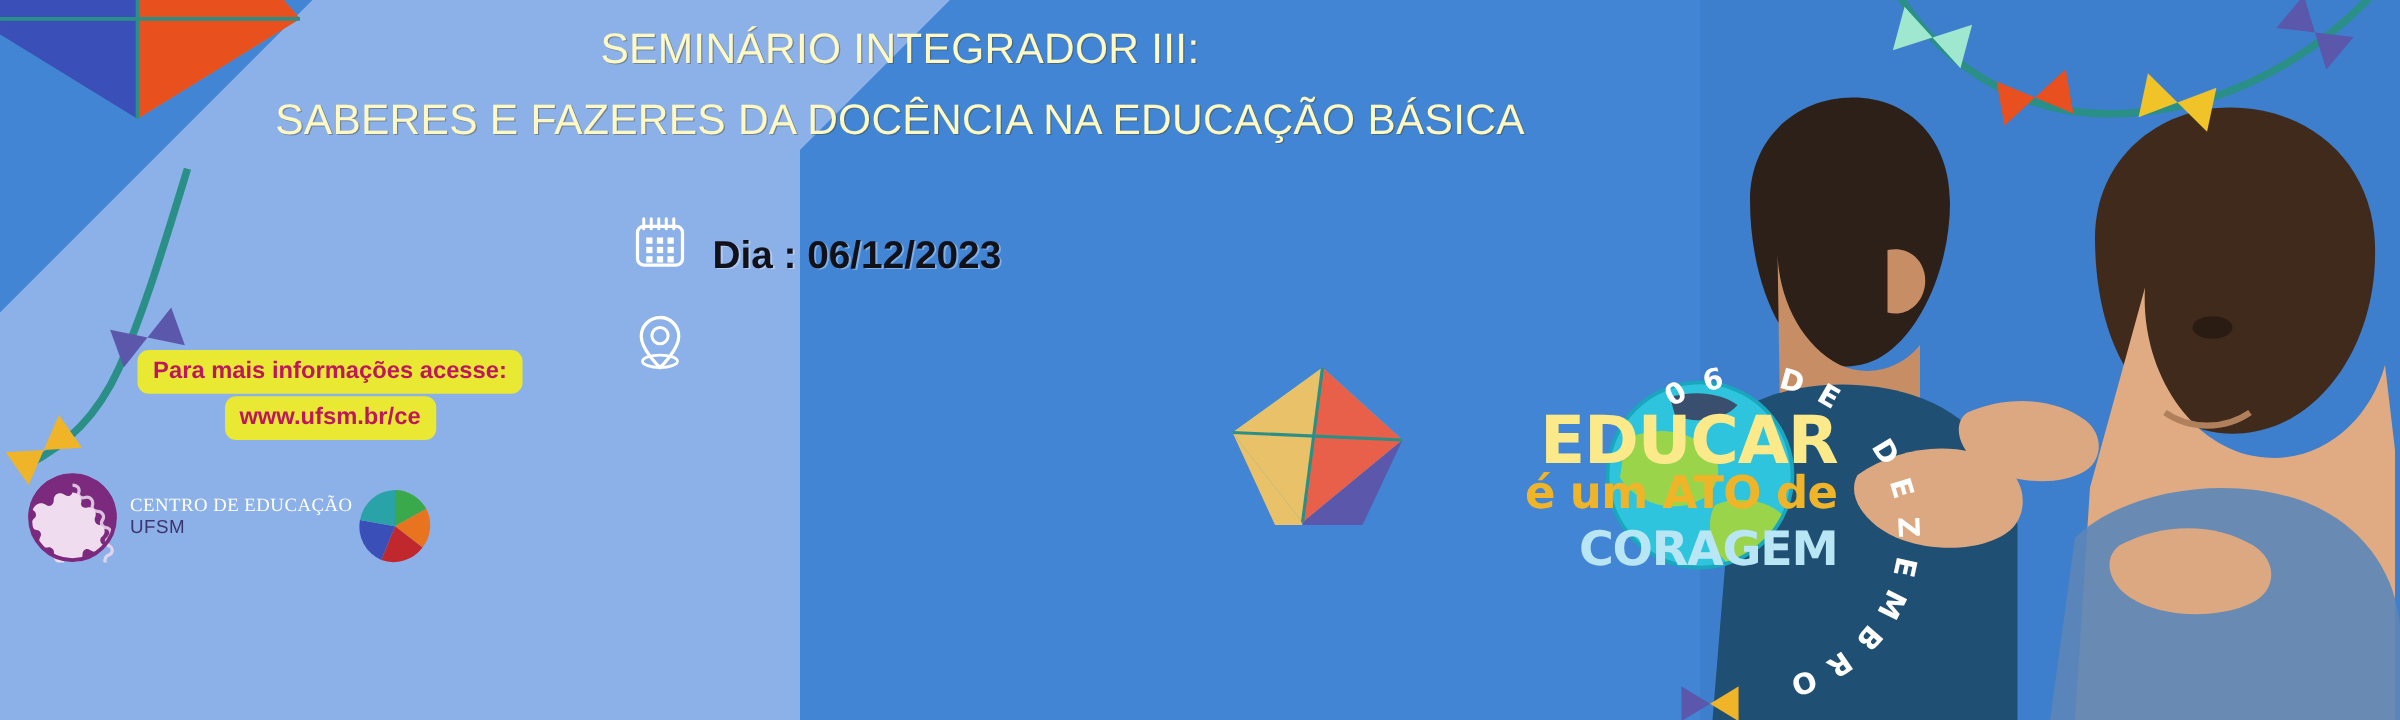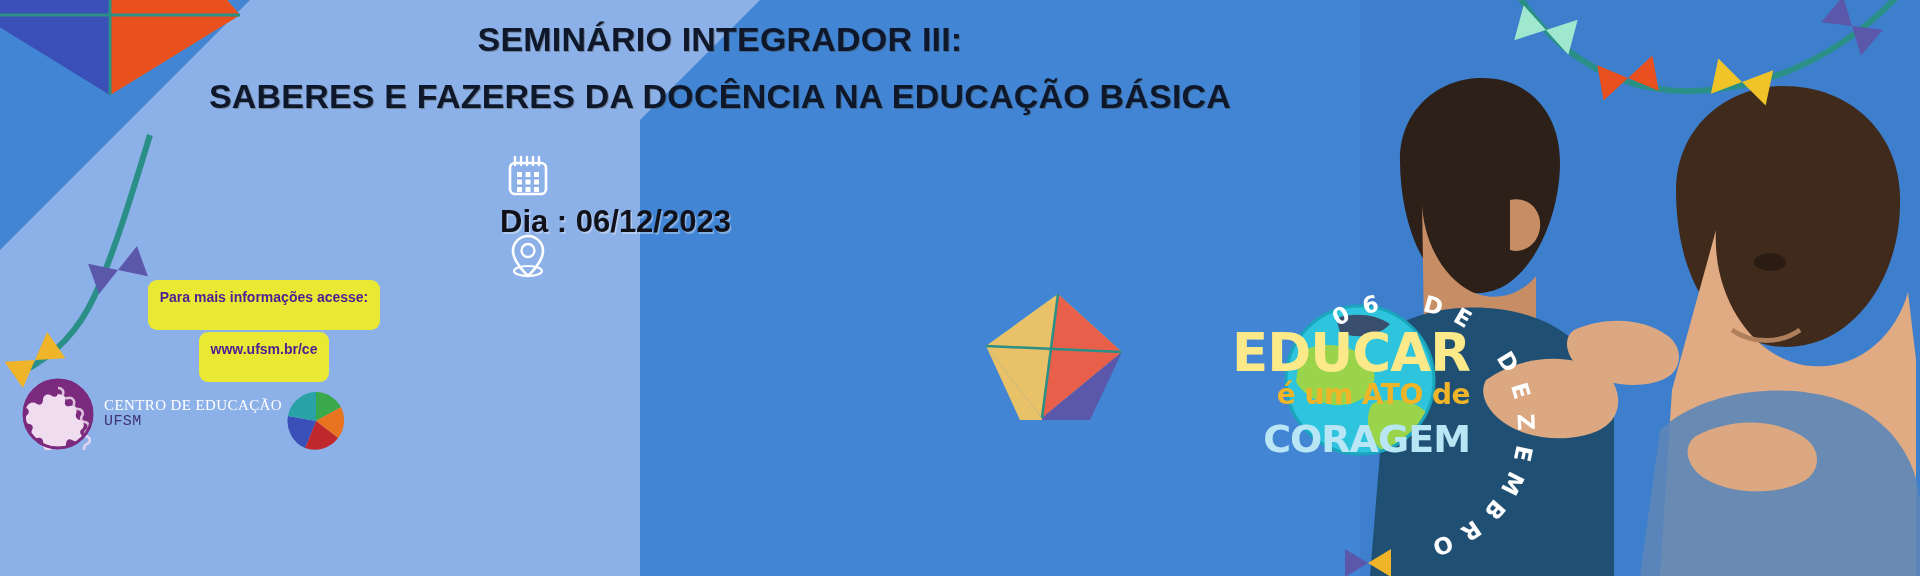--- a/index.html
+++ b/index.html
@@ -42,73 +42,73 @@
   .photo{
     position:absolute;right:0;top:0;width:560px;height:576px;z-index:2;
     overflow:hidden;
   }
 
   
   .title-wrap{
     position:absolute;left:0;top:16px;width:1440px;text-align:center;z-index:6;
   }
   .title-line{
-    color:#0f172a;
-    font-weight:bold;
+    color:#fef9c3;
+    font-weight:normal;
     font-size:34px;
     letter-spacing:0.2px;
     line-height:46px;
     text-shadow:1px 1px 0 rgba(60,50,10,.35);
     white-space:nowrap;
   }
   .title-line.l2{font-size:34px;margin-top:11px;}
 
   
   .info{
     position:absolute;left:500px;top:148px;z-index:7;
   }
   .info-row{
-    display:flex;align-items:flex-start;height:74px;margin-bottom:6px;flex-direction:column;
+    display:flex;align-items:flex-end;height:74px;margin-bottom:6px;
   }
   .info-ico{
     width:56px;height:56px;flex:0 0 56px;
     display:flex;align-items:center;justify-content:center;margin-right:14px;
   }
   .info-txt{
     color:#111119;font-weight:bold;font-size:31px;
     text-shadow:1.5px 1.5px 0 rgba(255,255,255,.35);
     white-space:nowrap;
   }
 
   
   .yellow-wrap{position:absolute;left:84px;top:280px;z-index:7;text-align:center;width:360px;}
   .yb{
-    display:inline-block;background:#e9e832;color:#4c1d95;
-    font-weight:bold;font-size:14px;line-height:26px;
-    padding:4px 12px 20px;border-radius:9px;
+    display:inline-block;background:#e9e832;color:#be185d;
+    font-weight:bold;font-size:19px;line-height:26px;
+    padding:4px 12px 5px;border-radius:9px;
   }
   .yb2{margin-top:2px;text-align:right;}
 
   
   .logo-ce{position:absolute;left:22px;top:378px;z-index:7;display:flex;align-items:center;}
   .ce-mark{width:72px;height:72px;margin-right:10px;}
   .ce-text{line-height:1.05;}
   .ce-t1{font-family:"Liberation Serif",serif;color:#3f3470;font-size:27px;letter-spacing:1px;}
   .ce-t2{font-family:"Liberation Serif",serif;color:#ffffff;font-size:15px;letter-spacing:.4px;}
-  .ce-t3{font-family:Liberation Mono, monospace;color:#3f3470;font-size:15px;letter-spacing:.4px;}
+  .ce-t3{font-family:Liberation Sans, sans-serif;color:#3f3470;font-size:15px;letter-spacing:.4px;}
   .logo-pin{position:absolute;left:285px;top:390px;z-index:7;width:62px;height:62px;}
 
   
   .educar{position:absolute;left:1050px;top:330px;z-index:8;width:420px;text-align:right;}
   .ed1{
     font-size:53px;font-weight:bold;color:#fbe98a;letter-spacing:-1px;line-height:46px;
     font-family:"DejaVu Sans",sans-serif;
   }
   .ed2{
-    font-size:28px;font-weight:bold;color:#f0b429;letter-spacing:-.5px;line-height:38px;
+    font-size:36px;font-weight:bold;color:#f0b429;letter-spacing:-.5px;line-height:38px;
     margin-left:14px;font-family:"DejaVu Sans",sans-serif;
   }
   .ed3{
     font-size:38px;font-weight:bold;color:#b9e6f5;letter-spacing:-1px;line-height:50px;
     font-family:"DejaVu Sans",sans-serif;
   }
   .kite-educar{position:absolute;left:980px;top:290px;width:150px;height:130px;z-index:7;}
 
   
   .circ-date{position:absolute;left:1255px;top:282px;width:290px;height:290px;z-index:9;}

